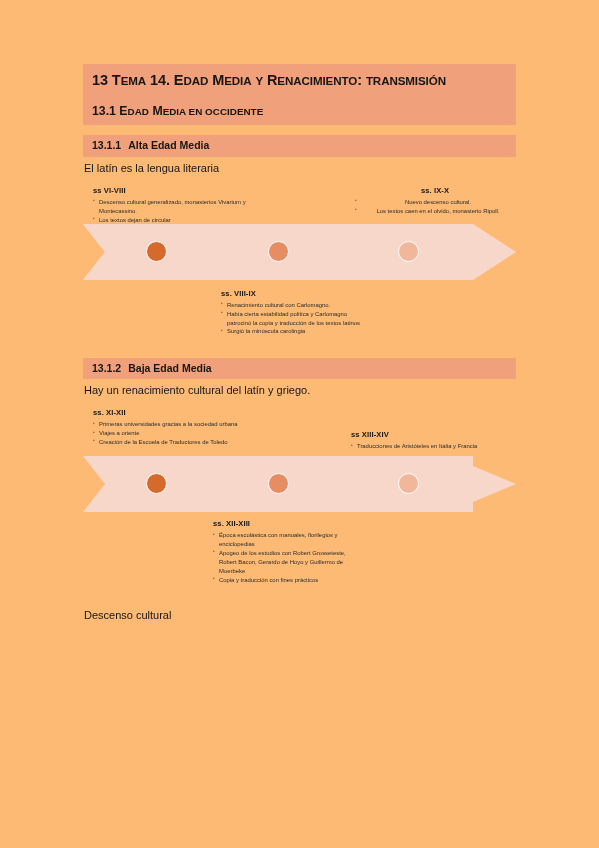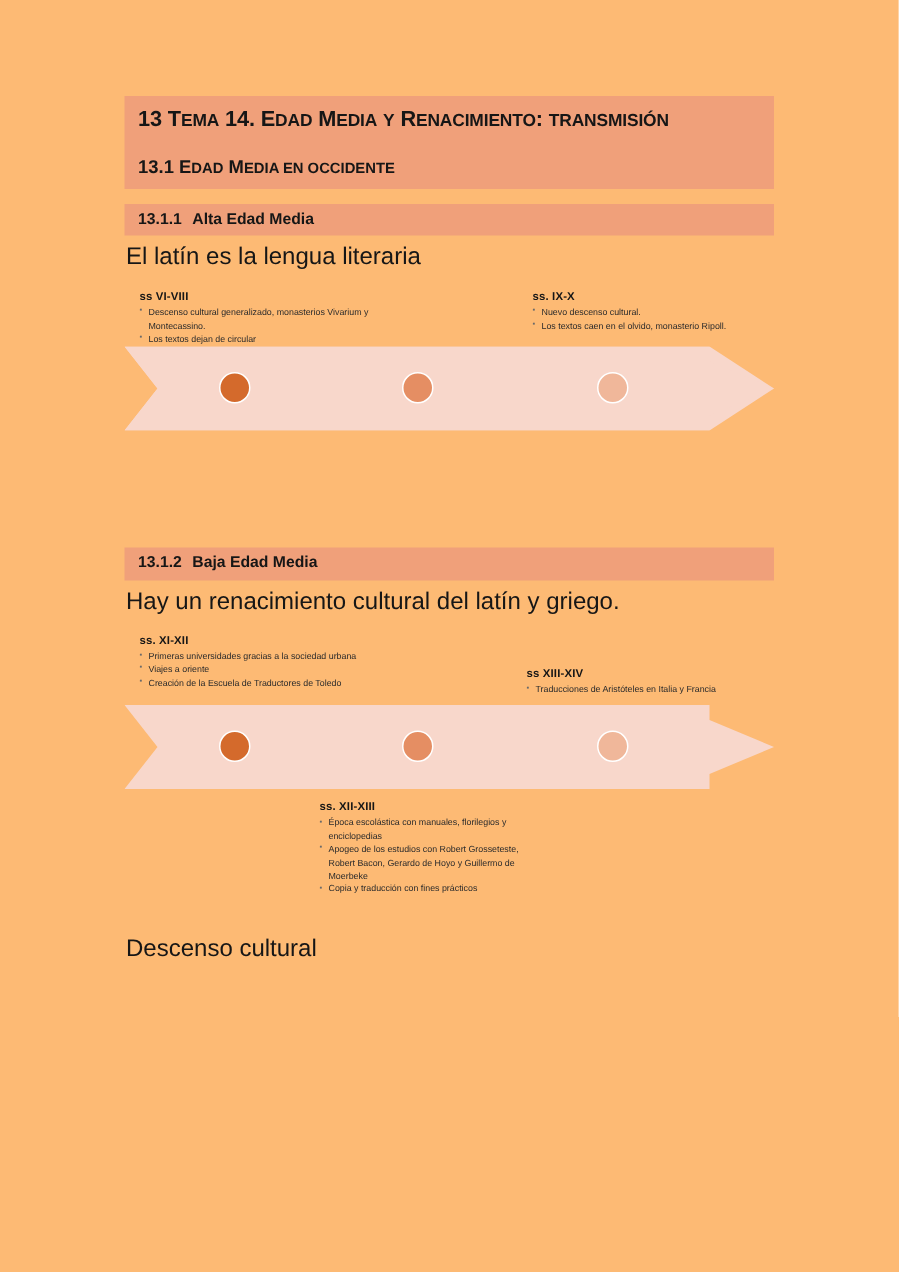--- a/index.html
+++ b/index.html
@@ -69,21 +69,21 @@
     line-height: 1.1;
   }
   .h3-band .h3-num { margin-right: 7px; }
 
   
   .band-group { margin-top: 21px; }
   .band-group .h2-band { margin-top: 0; }
   .band-group .h3-band { margin-top: 0; }
 
   .body-line {
-    font-size: 16px;
+    font-size: 11px;
     padding: 4px 0 0 1px;
     line-height: 1.35;
   }
 
   
   .timeline {
     position: relative;
     width: 433px;
     margin-top: 10px;
   }
@@ -162,38 +162,46 @@
     <div class="timeline" style="height:150px;">
 
       <div class="tl-note" style="left:10px; top:0px;">
         <div class="tl-title">ss VI-VIII</div>
         <ul>
           <li><span>Descenso cultural generalizado, monasterios Vivarium y Montecassino.</span></li>
           <li>Los textos dejan de circular</li>
         </ul>
       </div>
 
-      <div class="tl-note" style="left:272px; top:0px; width:160px;">
+      <div class="tl-note" style="left:272px; top:0px; width:160px;text-align:center;">
         <div class="tl-title">ss. IX-X</div>
         <ul>
           <li>Nuevo descenso cultural.</li>
           <li>Los textos caen en el olvido, monasterio Ripoll.</li>
         </ul>
       </div>
 
       <div class="tl-arrow-wrap" style="position:absolute; left:0; top:38px;">
         <svg width="433" height="56" viewBox="0 0 433 56">
           <polygon points="0,0 390,0 390,0 433,28 390,56 0,56 22,28" fill="#F8D7CB"></polygon>
           <polygon points="0,0 390,0 390,10 433,28 390,46 390,56 0,56 22,28" fill="#F8D7CB"></polygon>
         </svg>
         <div class="tl-dot" style="left:63px; background:#D46A2C;"></div>
         <div class="tl-dot" style="left:185px; background:#E58E63;"></div>
         <div class="tl-dot" style="left:315px; background:#F0B79A;"></div>
       </div>
 
+      <div class="tl-note" style="left:138px; top:103px; width:145px;">
+        <div class="tl-title">ss. VIII-IX</div>
+        <ul>
+          <li>Renacimiento cultural con Carlomagno.</li>
+          <li>Había cierta estabilidad política y Carlomagno patrocinó la copia y traducción de los textos latinos</li>
+          <li>Surgió la minúscula carolingia</li>
+        </ul>
+      </div>
     </div>
 
     <div class="h3-band" style="margin-top:22px;">
       <div class="h3-text">
         <span class="h3-num">13.1.2</span><span>Baja Edad Media</span>
       </div>
     </div>
     <div class="body-line">Hay un renacimiento cultural del latín y griego.</div>
 
     <div class="timeline" style="height:160px;">

